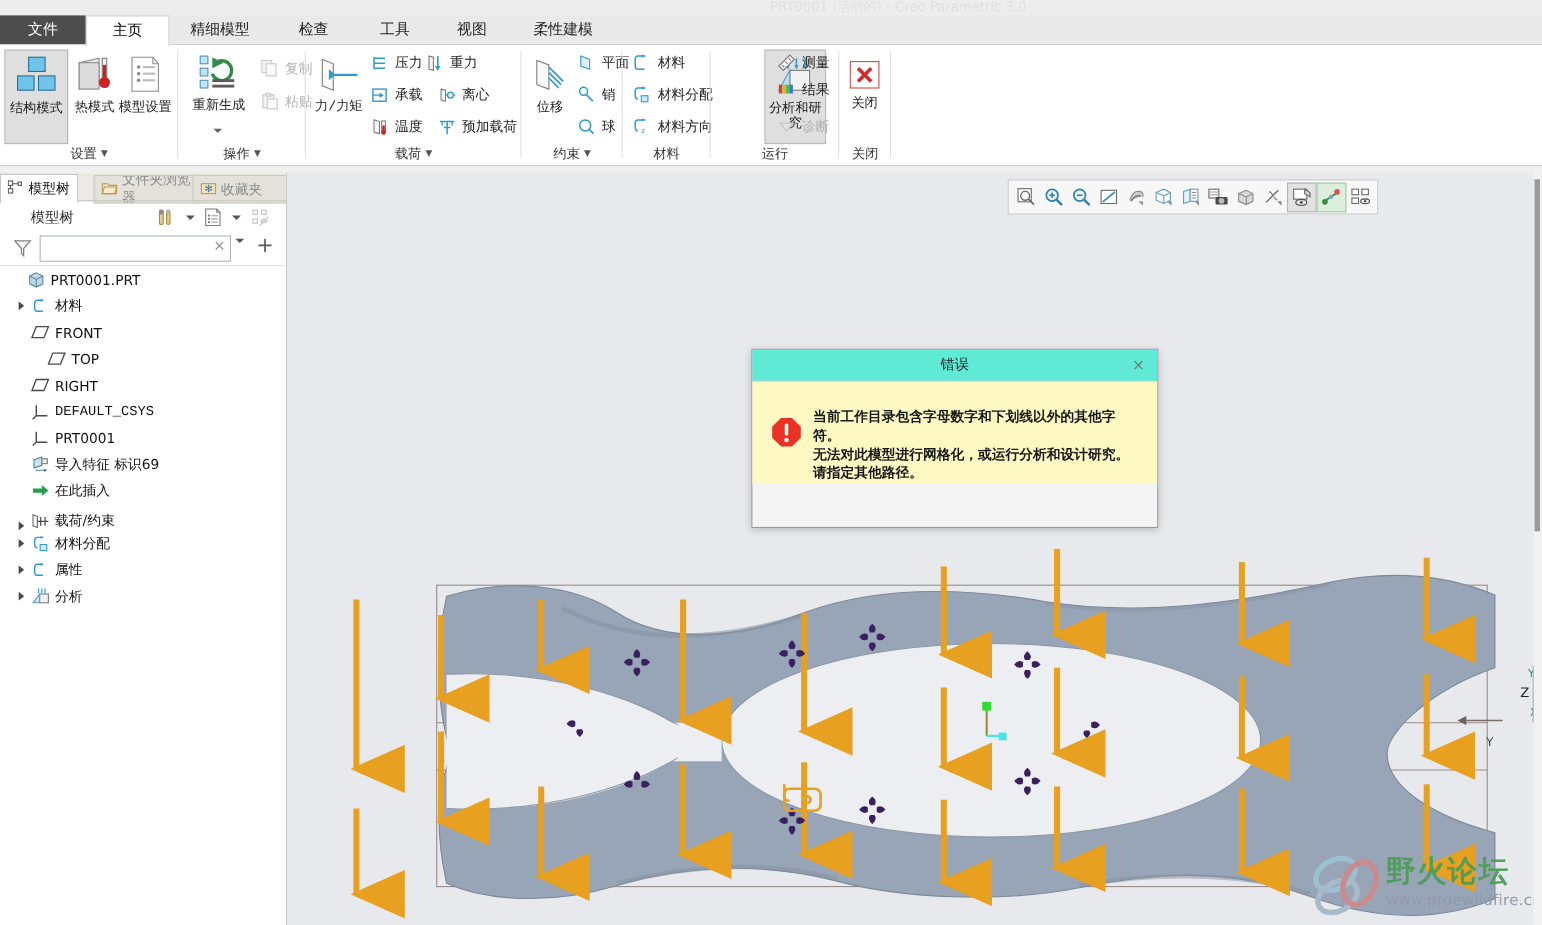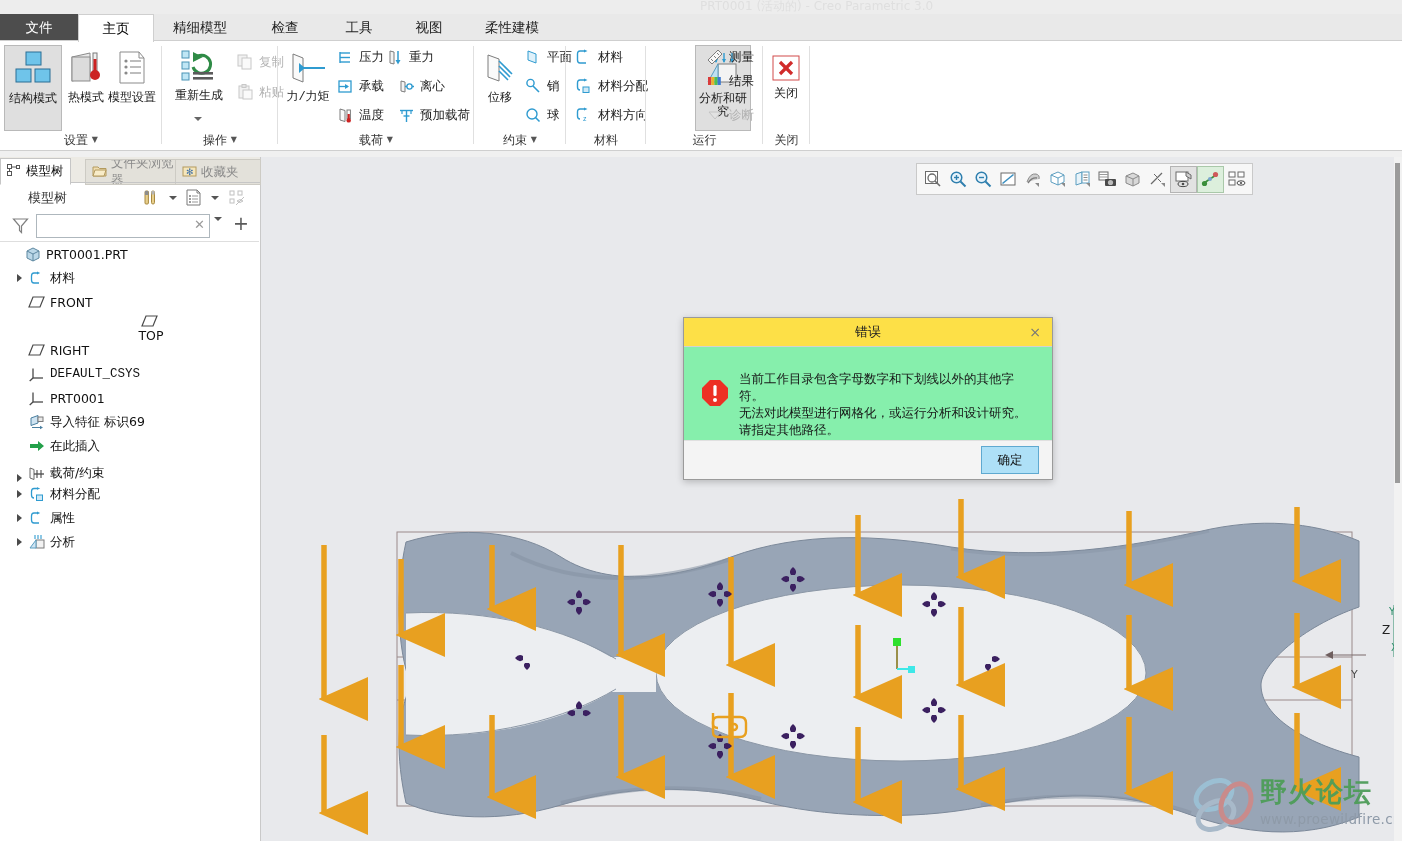--- a/index.html
+++ b/index.html
@@ -74,24 +74,24 @@
   
   .gfx{position:absolute;left:261px;top:157px;width:1141px;height:684px;background:#e8e9ec;overflow:hidden;}
   .gtoolbar{position:absolute;left:655px;top:6px;height:30px;background:#f7f7f7;border:1px solid #c9c9c9;display:flex;align-items:center;padding:0 3px;}
   .gbtn{width:25px;height:25px;display:flex;align-items:center;justify-content:center;cursor:default;}
   .gbtn.on{background:#e2e2e2;border:1px solid #b4b4b4;}
   .gbtn.ong{background:#dcefdc;border:1px solid #a9c8a9;}
 
   
   .dlg{position:absolute;left:683px;top:317px;width:368px;height:161px;background:#f4f4f4;
     border:1px solid #9a9a9a;box-shadow:0 2px 7px rgba(0,0,0,.22);}
-  .dlg .bar{position:relative;height:28px;background:#fde047;border-bottom:1px solid #d2d2d2;}
+  .dlg .bar{position:relative;height:28px;background:#5eead4;border-bottom:1px solid #d2d2d2;}
   .dlg .bar .tt{position:absolute;left:0;top:0;width:100%;text-align:center;line-height:28px;font-size:13px;color:#222;}
   .dlg .bar .cl{position:absolute;right:8px;top:5px;width:18px;height:18px;text-align:center;line-height:18px;font-size:14px;color:#777;cursor:default;}
-  .dlg .body{position:relative;height:93px;background:#86efac;}
+  .dlg .body{position:relative;height:93px;background:#fef9c3;font-weight:bold;}
   .dlg .ico{position:absolute;left:17px;top:32px;width:28px;height:28px;}
   .dlg .msg{position:absolute;left:55px;top:23px;width:298px;font-size:12.5px;line-height:17px;color:#161616;}
   .dlg .foot{position:relative;height:38px;background:#f4f4f4;border-top:1px solid #e0e0e0;}
   .okbtn{position:absolute;right:13px;top:5px;width:56px;height:26px;background:#aee0f7;border:1px solid #5fa9d0;
     font-size:12.5px;color:#111;display:flex;align-items:center;justify-content:center;cursor:default;}
 
   
   .wm{position:absolute;left:931px;top:614px;width:210px;height:70px;pointer-events:none;}
   .wm .wtxt{position:absolute;left:68px;top:3px;font-size:27px;font-weight:bold;color:#4e9d59;letter-spacing:1px;
      font-family:"DejaVu Sans","Liberation Sans",sans-serif;opacity:.95;}
@@ -542,21 +542,21 @@
       </div>
 
       <div class="trow" style="padding-left:26px;">
         <span class="tic">
             <svg width="18" height="14" viewBox="0 0 18 14">
               <polygon points="5,2 16,2 12,12 1,12" fill="none" stroke="#4a4a4a" stroke-width="1.2"></polygon>
             </svg>
           </span>
         <span class="tlb">FRONT</span>
       </div>
-      <div class="trow" style="padding-left:41px;flex-direction:column;">
+      <div class="trow" style="padding-left:41px;">
         <span class="tic">
             <svg width="18" height="14" viewBox="0 0 18 14">
               <polygon points="5,2 16,2 12,12 1,12" fill="none" stroke="#4a4a4a" stroke-width="1.2"></polygon>
             </svg>
           </span>
         <span class="tlb">TOP</span>
       </div>
       <div class="trow" style="padding-left:26px;">
         <span class="tic">
             <svg width="18" height="14" viewBox="0 0 18 14">
@@ -951,18 +951,15 @@
           <rect x="12.4" y="6" width="3.2" height="11" rx="1.5" fill="#fff"></rect>
           <circle cx="14" cy="21" r="2" fill="#fff"></circle>
         </svg>
       </div>
       <div class="msg">
         <div>当前工作目录包含字母数字和下划线以外的其他字符。</div>
         <div>无法对此模型进行网格化，或运行分析和设计研究。</div>
         <div>请指定其他路径。</div>
       </div>
     </div>
-    <div class="foot">
-      <div class="okbtn">确定</div>
-    </div>
   </div>
 
 </div>
 
 </body></html>

